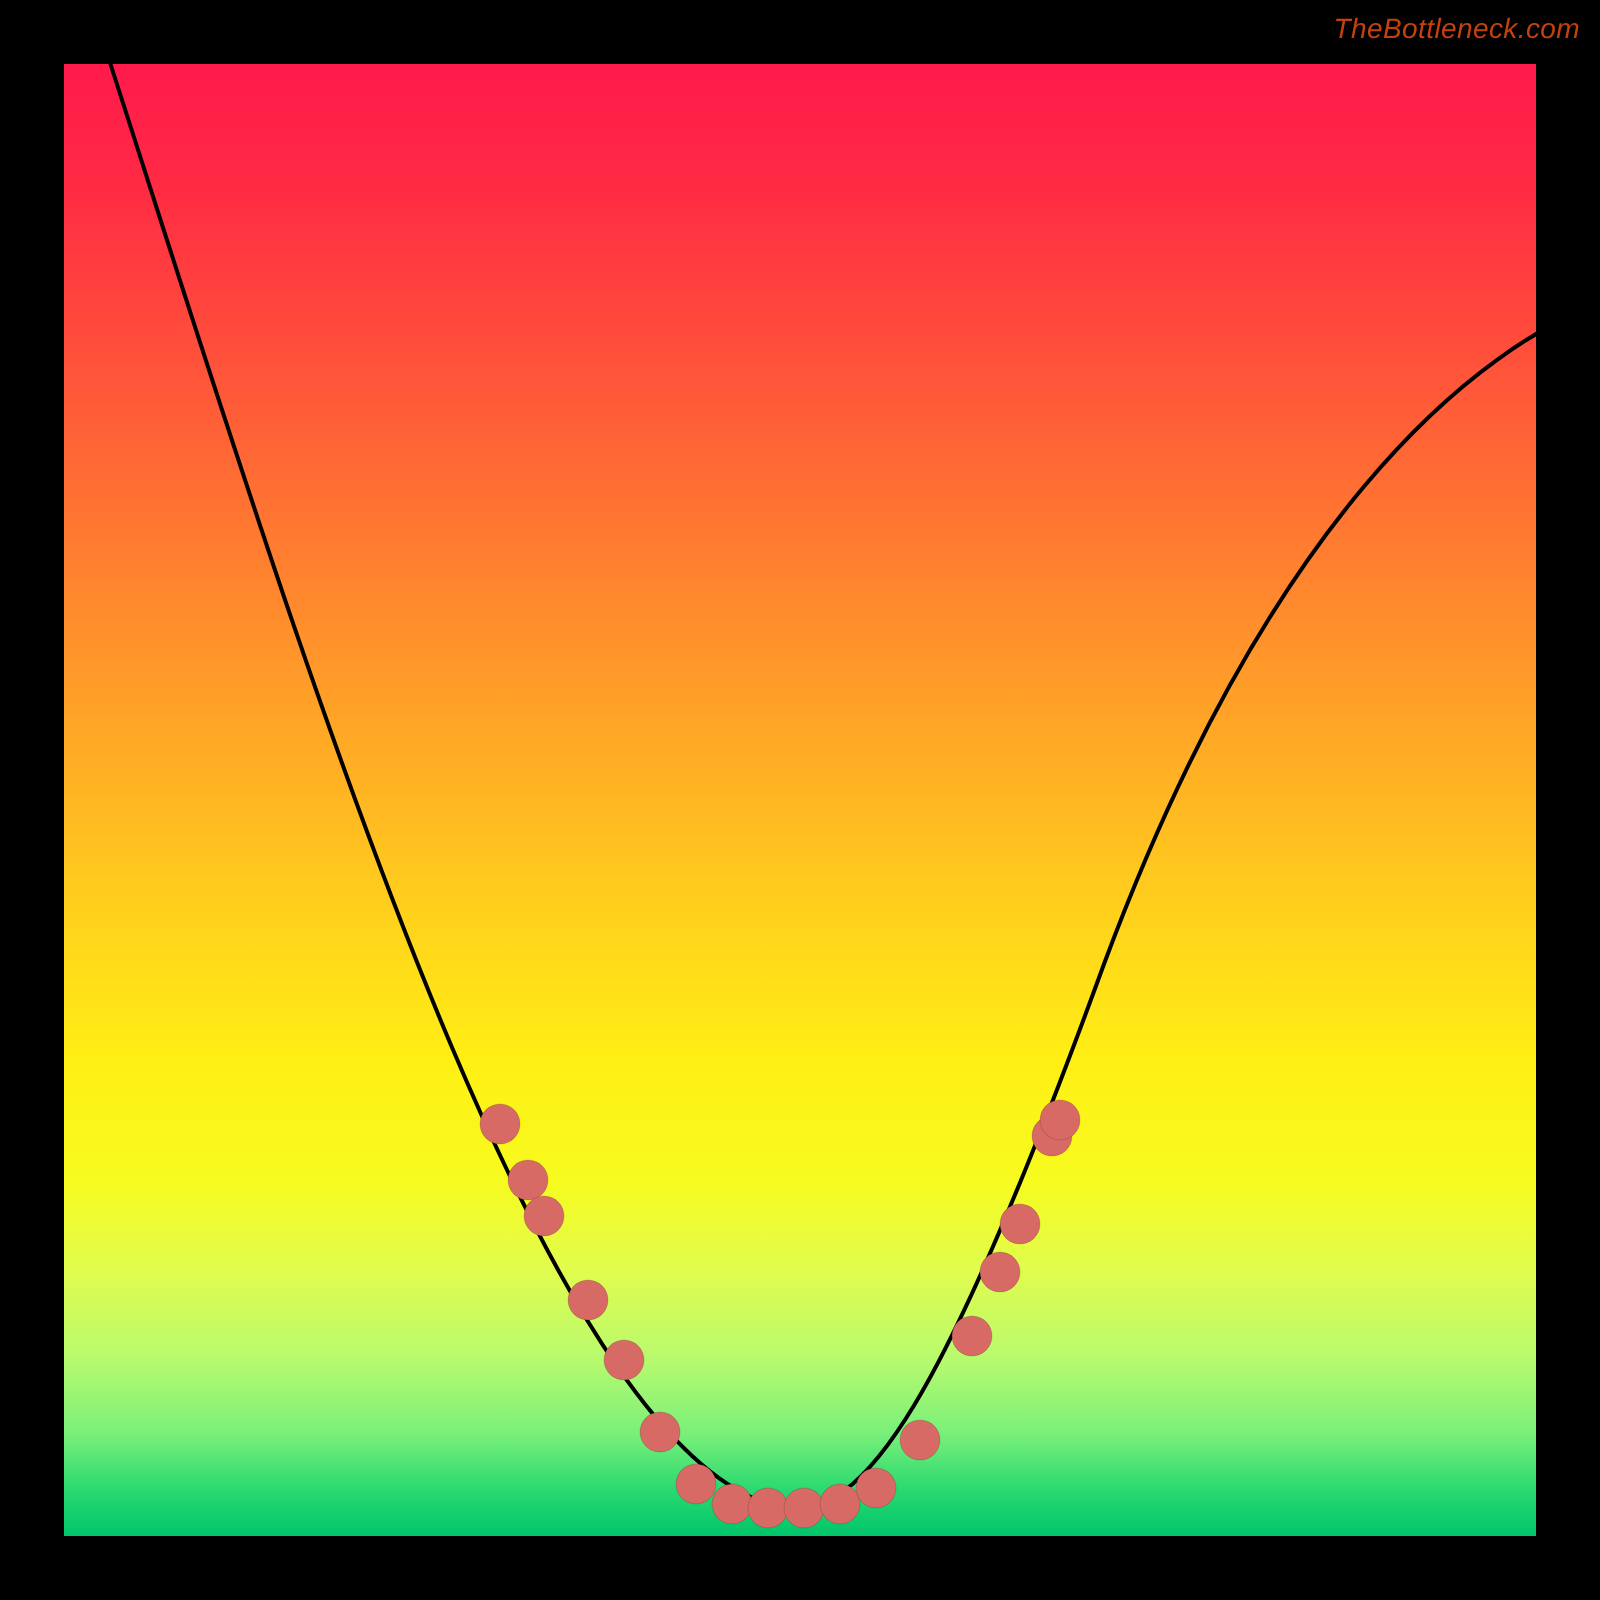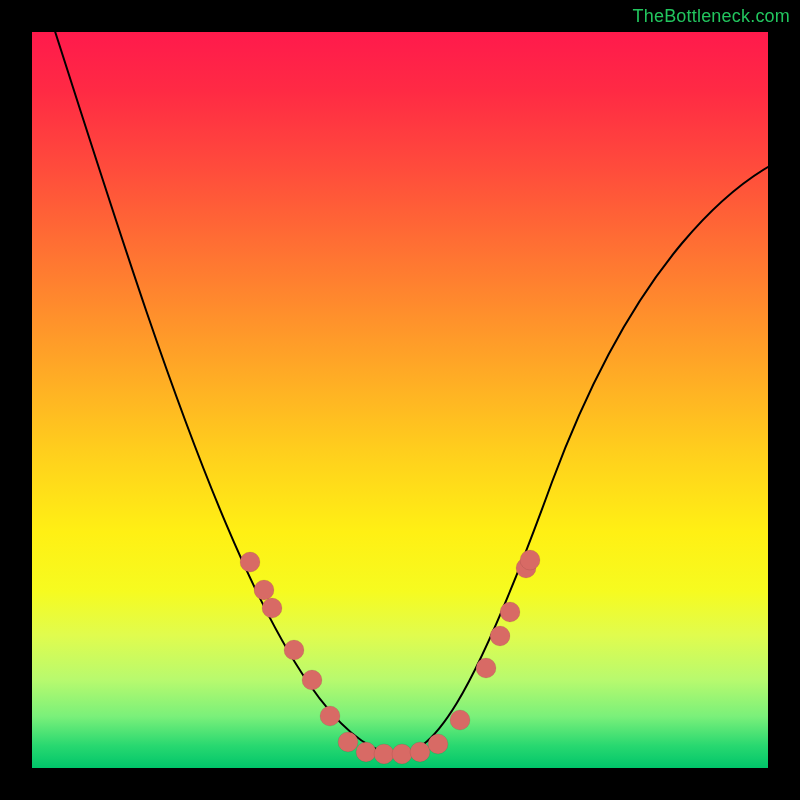--- a/index.html
+++ b/index.html
@@ -38,25 +38,26 @@
       #b8fa6e 88%,
       #7af07a 93%,
       #28d870 97%,
       #00c56a 100%
     );
   }
   .watermark {
     position: absolute;
     top: 6px;
     right: 10px;
-    color: #22c55e;
-    font-size: 18px;
+    color: #c2410c;
+    font-size: 14px;
     font-weight: 500;
     letter-spacing: 0.2px;
     user-select: none;
+    font-style: italic;
   }
   svg.curve {
     position: absolute;
     left: 0;
     top: 0;
     width: 736px;
     height: 736px;
     overflow: visible;
   }
   .curve-path {

